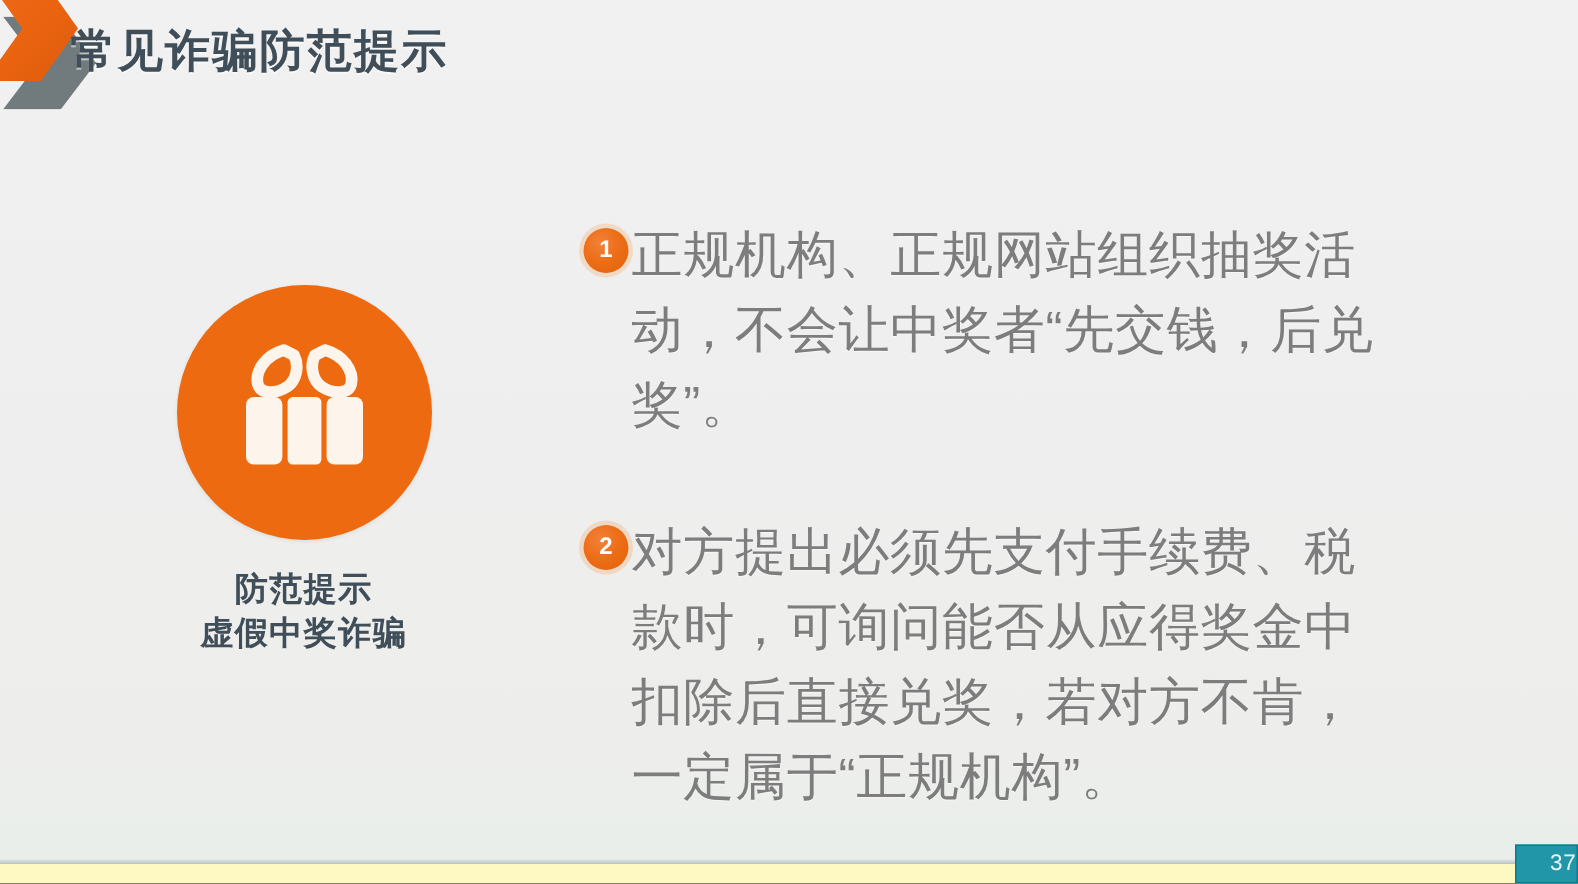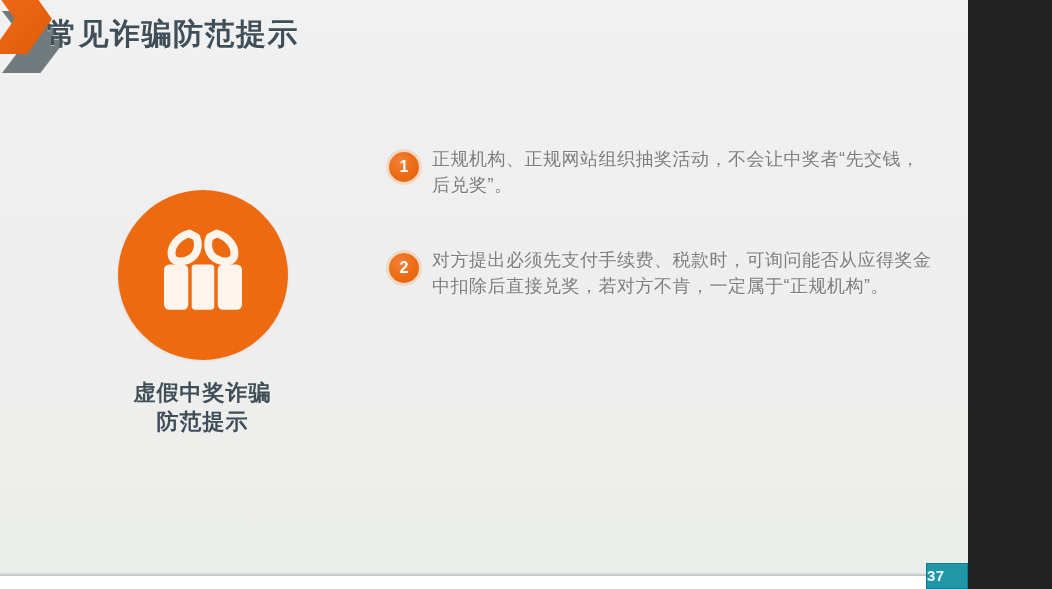--- a/index.html
+++ b/index.html
@@ -2,24 +2,24 @@
 <html><head>
 <meta charset="utf-8">
 <style>
   html, body {
     margin: 0;
     padding: 0;
     background: #222;
   }
   #stage {
     position: relative;
-    width: 968px;
+    width: 1052px;
     height: 589px;
     overflow: hidden;
-    background: #ffffff;
+    background: #fef9c3;
     font-family: "Liberation Sans", "DejaVu Sans", sans-serif;
   }
 
   
   .slide-surface {
     position: absolute;
     left: 0; top: 0;
     width: 1052px;
     height: 576px;
     background: linear-gradient(180deg, #f2f1f1 0%, #efeeee 55%, #edeeec 88%, #e9eeea 100%);
@@ -124,22 +124,22 @@
     background: radial-gradient(circle at 38% 33%, #f2813a 0%, #ec6d15 48%, #e0620c 100%);
     box-shadow: 0 0 0 3px rgba(240,160,90,.28);
     color: #ffffff;
     font-size: 16px;
     font-weight: bold;
     line-height: 30px;
     text-align: center;
   }
   .bullet-text {
     flex: 1 1 auto;
-    margin-left: 13px;
-    font-size: 18px;
+    margin-left: 2px;
+    font-size: 34px;
     line-height: 1.47;
     color: #7d7d7d;
     letter-spacing: .5px;
     text-shadow: 0 1px 0 rgba(255,255,255,.5);
   }
 
   
   .hairline {
     position: absolute;
     left: 0;
@@ -160,23 +160,23 @@
     position: absolute;
     right: 0px;
     top: 563px;
     min-width: 42px;
     height: 26px;
     background: #2196a8;
     border: 1px solid #0f7b8e;
     box-sizing: border-box;
     color: #eaf7fa;
     font-size: 15px;
-    font-weight: bold;
+    font-weight: normal;
     line-height: 24px;
-    text-align: left;
+    text-align: right;
     letter-spacing: .5px;
   }
 </style>
 </head>
 <body>
 
 <div id="stage">
 
   <div class="slide-surface"></div>
 
@@ -196,22 +196,22 @@
         <path d="M76 12 C90 16 98 28 96 38 C94 46 82 46 73 40 C66 35 64 24 68 16 Z" fill="none" stroke="#fdf5ec" stroke-width="9" stroke-linejoin="round"></path>
 
         <rect x="15" y="48" width="28" height="52" rx="6" fill="#fdf5ec"></rect>
 
         <rect x="47" y="48" width="26" height="52" rx="4" fill="#fdf5ec"></rect>
 
         <rect x="77" y="48" width="28" height="52" rx="6" fill="#fdf5ec"></rect>
       </svg>
     </div>
     <div class="icon-caption">
+      <span>防范提示</span>
       <span>虚假中奖诈骗</span>
-      <span>防范提示</span>
     </div>
   </div>
 
   <div class="bullets">
 
     <div class="bullet-row first">
       <div class="bullet-badge">1</div>
       <div class="bullet-text">正规机构、正规网站组织抽奖活动，不会让中奖者“先交钱，后兑奖”。</div>
     </div>
 

